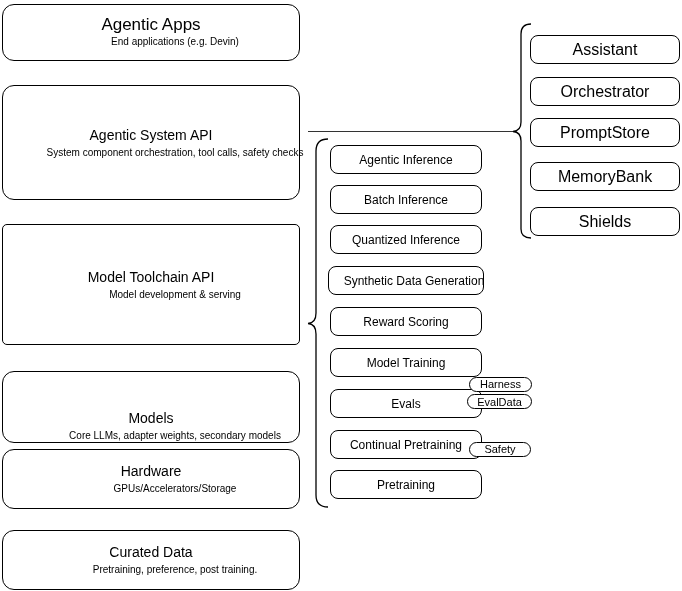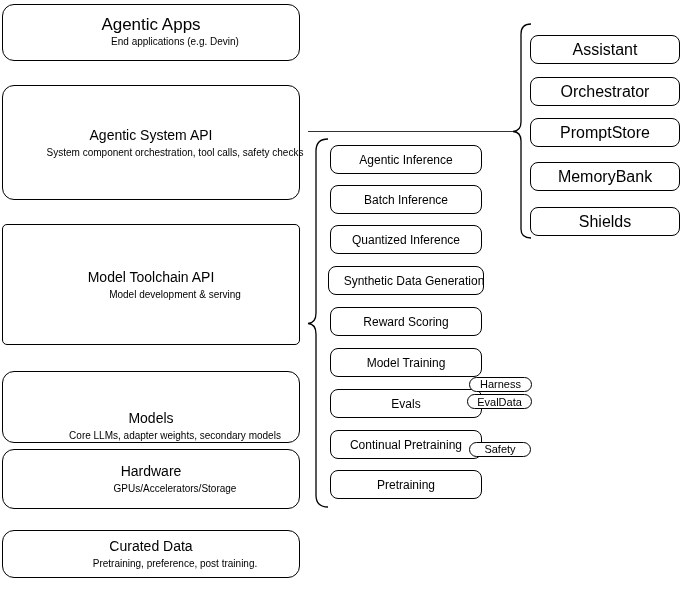--- a/index.html
+++ b/index.html
@@ -30,21 +30,21 @@
   }
   .lbox .title   { font-size: 17px; line-height: 15px; white-space: nowrap; }
   .lbox .subtitle{ font-size: 10px; line-height: 12px; white-space: nowrap; padding-left: 48px; }
   .lbox.big .title { font-size: 14px; line-height: 16px; }
 
   #box-agentic-apps      { top: 4px;   height: 57px;  border-radius: 12px; }
   #box-agentic-system    { top: 85px;  height: 115px; border-radius: 12px; align-items: center; }
   #box-model-toolchain   { top: 224px; height: 121px; border-radius: 5px; }
   #box-models            { top: 371px; height: 72px;  border-radius: 12px; justify-content: flex-end; }
   #box-hardware          { top: 449px; height: 60px;  border-radius: 12px; }
-  #box-curated-data      { top: 530px; height: 48px;  border-radius: 12px; }
+  #box-curated-data      { top: 530px; height: 60px;  border-radius: 12px; }
 
   
   .mbox {
     position: absolute;
     left: 330px;
     width: 152px;
     height: 29px;
     background: #fff;
     border: 1.3px solid #000;
     border-radius: 8px;

